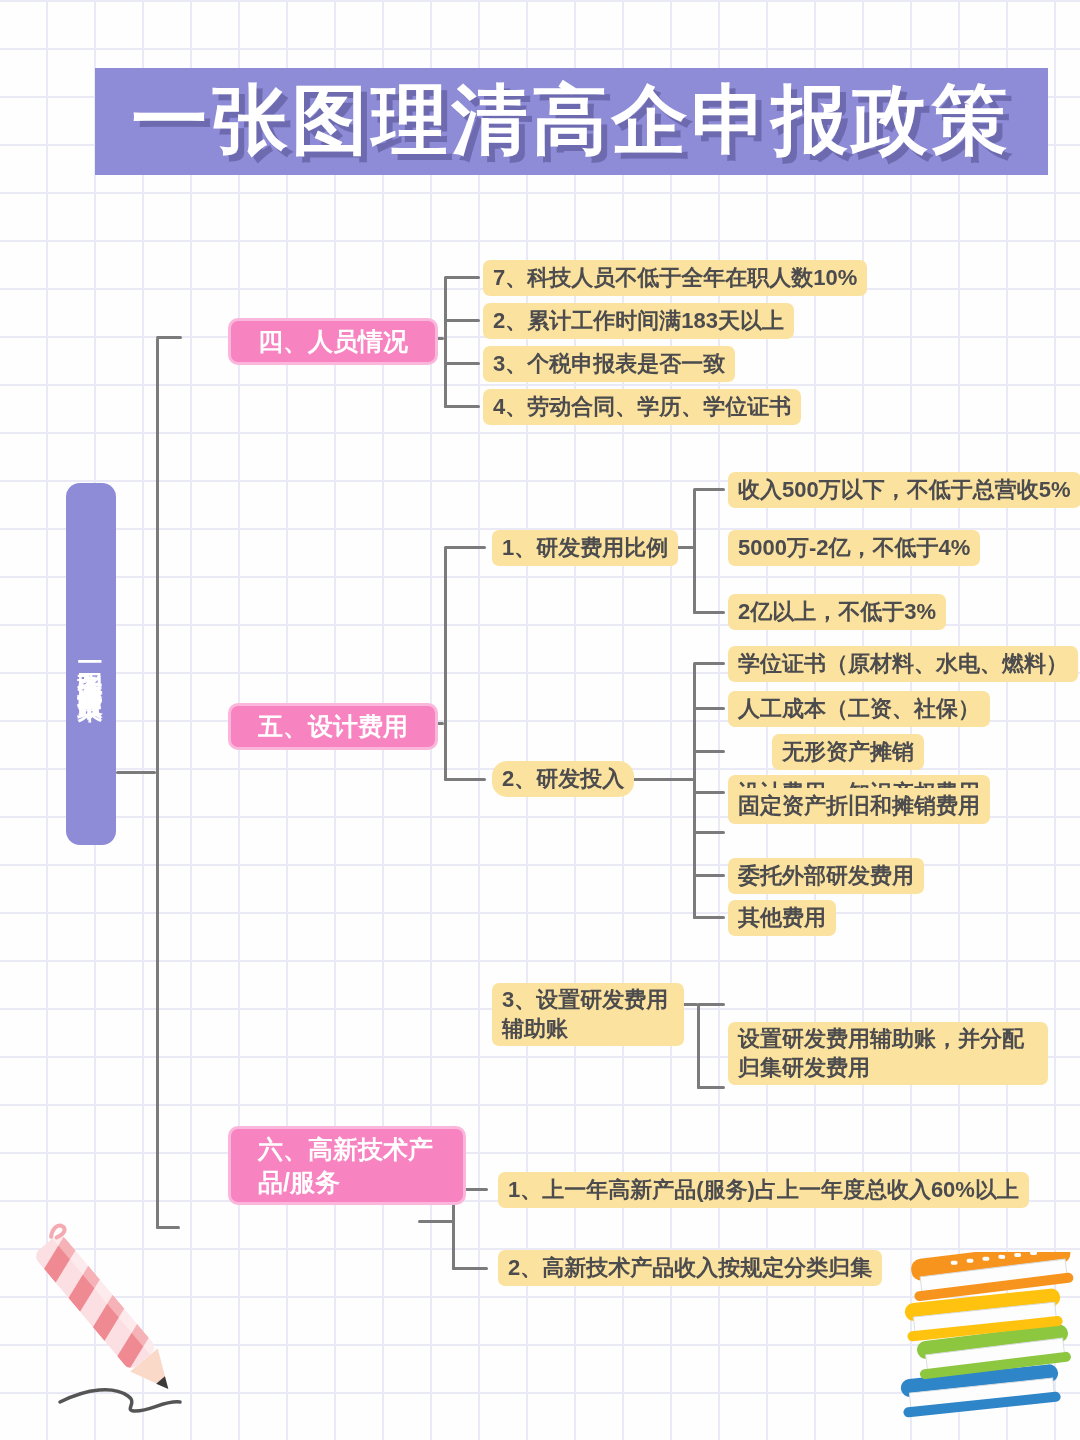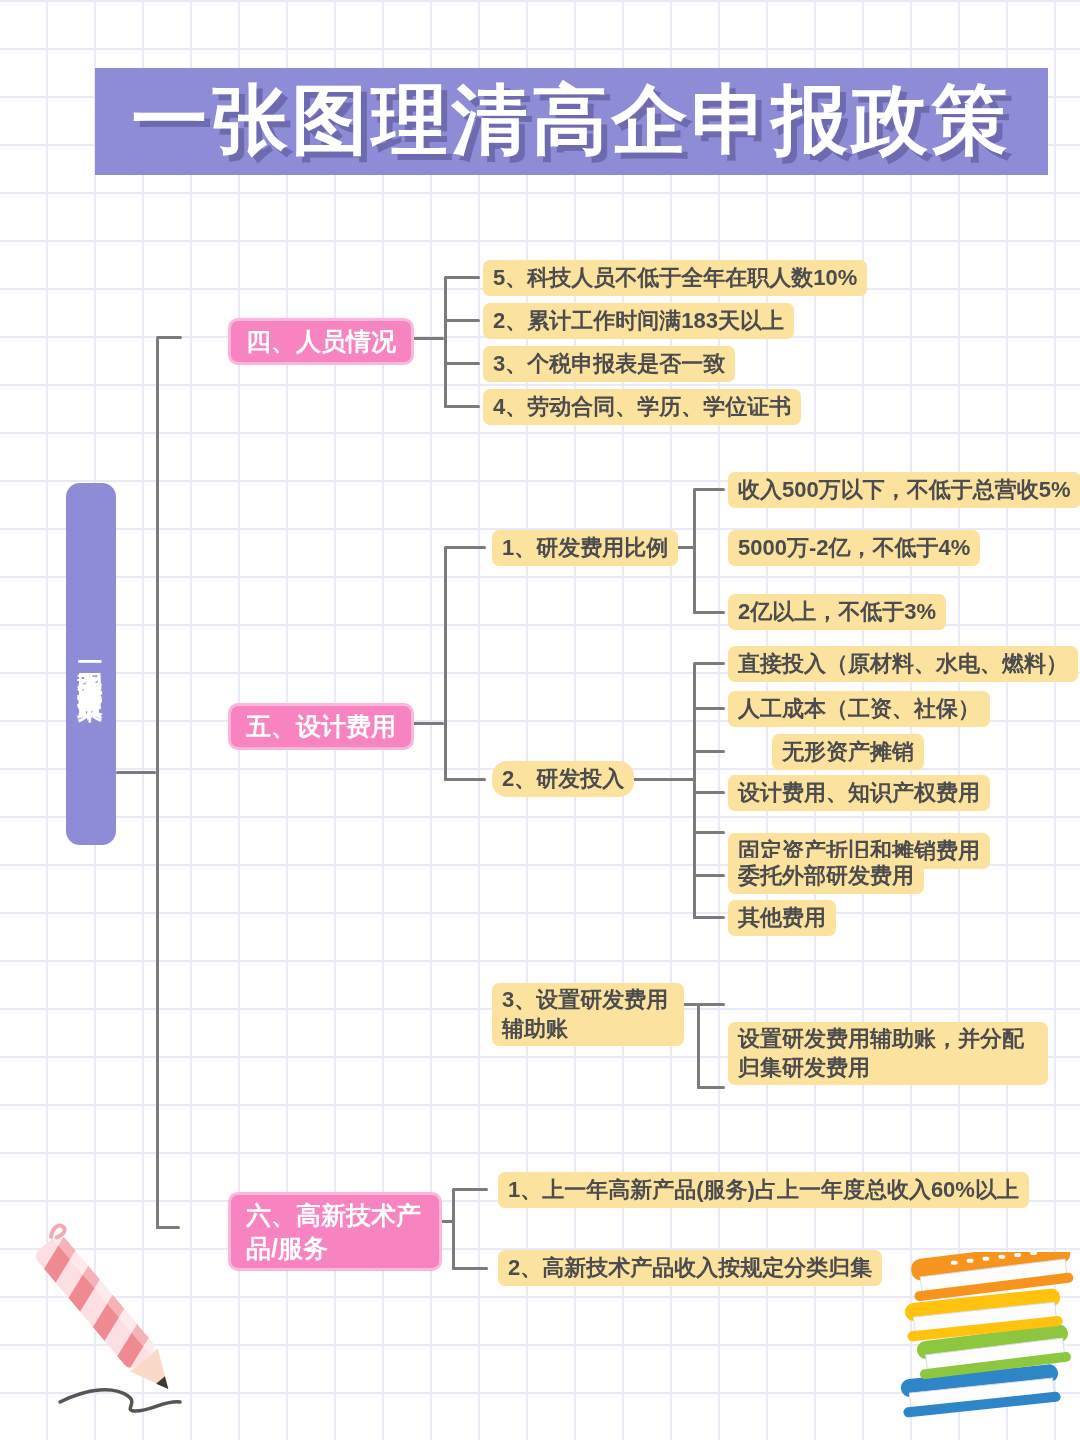--- a/index.html
+++ b/index.html
@@ -20,21 +20,21 @@
   }
   .root-box{
     position:absolute;left:66px;top:483px;width:50px;height:362px;
     background:#8e8bd7;border-radius:14px;
     display:flex;align-items:center;justify-content:center;
     writing-mode:vertical-rl;text-orientation:upright;
     color:#fff;font-weight:bold;font-size:25px;letter-spacing:3px;
   }
   .node-pink{
     position:absolute;background:#f783c1;color:#fff;font-weight:bold;
-    font-size:25px;line-height:1.3;padding:4px 15px;border-radius:10px;
+    font-size:25px;line-height:1.3;padding:4px 27px;border-radius:10px;
     border:3px solid #fbb7db;white-space:nowrap;z-index:2;
   }
   .node-yellow{
     position:absolute;background:#fbe29f;color:#4c4c4e;font-weight:600;
     font-size:22px;line-height:1.35;padding:3px 10px;border-radius:7px;
     white-space:nowrap;z-index:2;
   }
   .wrap{white-space:normal;line-height:1.3;}
   svg{position:absolute;}
 </style>
@@ -52,21 +52,21 @@
   <div class="line" style="left:156px;top:1226px;width:24px;height:3px;"></div>
   <div class="line" style="left:116px;top:771px;width:40px;height:3px;"></div>
 
   <div class="node-pink" style="left:228px;top:318px;">四、人员情况</div>
   <div class="line" style="left:394px;top:337px;width:50px;height:3px;"></div>
   <div class="line" style="left:444px;top:277px;width:3px;height:131px;"></div>
   <div class="line" style="left:444px;top:276px;width:36px;height:3px;"></div>
   <div class="line" style="left:444px;top:319px;width:36px;height:3px;"></div>
   <div class="line" style="left:444px;top:362px;width:36px;height:3px;"></div>
   <div class="line" style="left:444px;top:405px;width:36px;height:3px;"></div>
-  <div class="node-yellow" style="left:483px;top:260px;">5、科技人员不低于全年在职人数10%</div>
+  <div class="node-yellow" style="left:483px;top:260px;">7、科技人员不低于全年在职人数10%</div>
   <div class="node-yellow" style="left:483px;top:303px;">2、累计工作时间满183天以上</div>
   <div class="node-yellow" style="left:483px;top:346px;">3、个税申报表是否一致</div>
   <div class="node-yellow" style="left:483px;top:389px;">4、劳动合同、学历、学位证书</div>
 
   <div class="node-pink" style="left:228px;top:703px;">五、设计费用</div>
   <div class="line" style="left:394px;top:722px;width:50px;height:3px;"></div>
   <div class="line" style="left:444px;top:547px;width:3px;height:234px;"></div>
   <div class="line" style="left:444px;top:546px;width:42px;height:3px;"></div>
   <div class="line" style="left:444px;top:778px;width:42px;height:3px;"></div>
 
@@ -82,36 +82,36 @@
   <div class="node-yellow" style="left:492px;top:761px;border-radius:15px;">2、研发投入</div>
   <div class="line" style="left:622px;top:778px;width:72px;height:3px;"></div>
   <div class="line" style="left:693px;top:663px;width:3px;height:256px;"></div>
   <div class="line" style="left:693px;top:662px;width:32px;height:3px;"></div>
   <div class="line" style="left:693px;top:707px;width:32px;height:3px;"></div>
   <div class="line" style="left:693px;top:750px;width:32px;height:3px;"></div>
   <div class="line" style="left:693px;top:791px;width:32px;height:3px;"></div>
   <div class="line" style="left:693px;top:831px;width:32px;height:3px;"></div>
   <div class="line" style="left:693px;top:874px;width:32px;height:3px;"></div>
   <div class="line" style="left:693px;top:916px;width:32px;height:3px;"></div>
-  <div class="node-yellow" style="left:728px;top:646px;">直接投入（原材料、水电、燃料）</div>
+  <div class="node-yellow" style="left:728px;top:646px;">学位证书（原材料、水电、燃料）</div>
   <div class="node-yellow" style="left:728px;top:691px;">人工成本（工资、社保）</div>
   <div class="node-yellow" style="left:772px;top:734px;">无形资产摊销</div>
   <div class="node-yellow" style="left:728px;top:775px;">设计费用、知识产权费用</div>
-  <div class="node-yellow" style="left:728px;top:833px;">固定资产折旧和摊销费用</div>
+  <div class="node-yellow" style="left:728px;top:788px;">固定资产折旧和摊销费用</div>
   <div class="node-yellow" style="left:728px;top:858px;">委托外部研发费用</div>
   <div class="node-yellow" style="left:728px;top:900px;">其他费用</div>
 
   <div class="node-yellow wrap" style="left:492px;top:983px;width:172px;">3、设置研发费用辅助账</div>
   <div class="line" style="left:664px;top:1003px;width:34px;height:3px;"></div>
   <div class="line" style="left:697px;top:1004px;width:3px;height:85px;"></div>
   <div class="line" style="left:697px;top:1003px;width:28px;height:3px;"></div>
   <div class="line" style="left:697px;top:1086px;width:28px;height:3px;"></div>
   <div class="node-yellow wrap" style="left:728px;top:990px;width:300px;margin-top:32px;">设置研发费用辅助账，并分配归集研发费用</div>
 
-  <div class="node-pink wrap" style="left:228px;top:1192px;width:178px;">六、高新技术产品/服务</div>
+  <div class="node-pink wrap" style="left:228px;top:1126px;width:178px;">六、高新技术产品/服务</div>
   <div class="line" style="left:418px;top:1220px;width:36px;height:3px;"></div>
   <div class="line" style="left:452px;top:1189px;width:3px;height:81px;"></div>
   <div class="line" style="left:452px;top:1188px;width:36px;height:3px;"></div>
   <div class="line" style="left:452px;top:1267px;width:36px;height:3px;"></div>
   <div class="node-yellow" style="left:498px;top:1172px;">1、上一年高新产品(服务)占上一年度总收入60%以上</div>
   <div class="node-yellow" style="left:498px;top:1250px;">2、高新技术产品收入按规定分类归集</div>
 
   <svg style="left:22px;top:1200px;" width="215" height="235" viewBox="0 0 215 235">
     <defs>
       <clipPath id="pbody">

